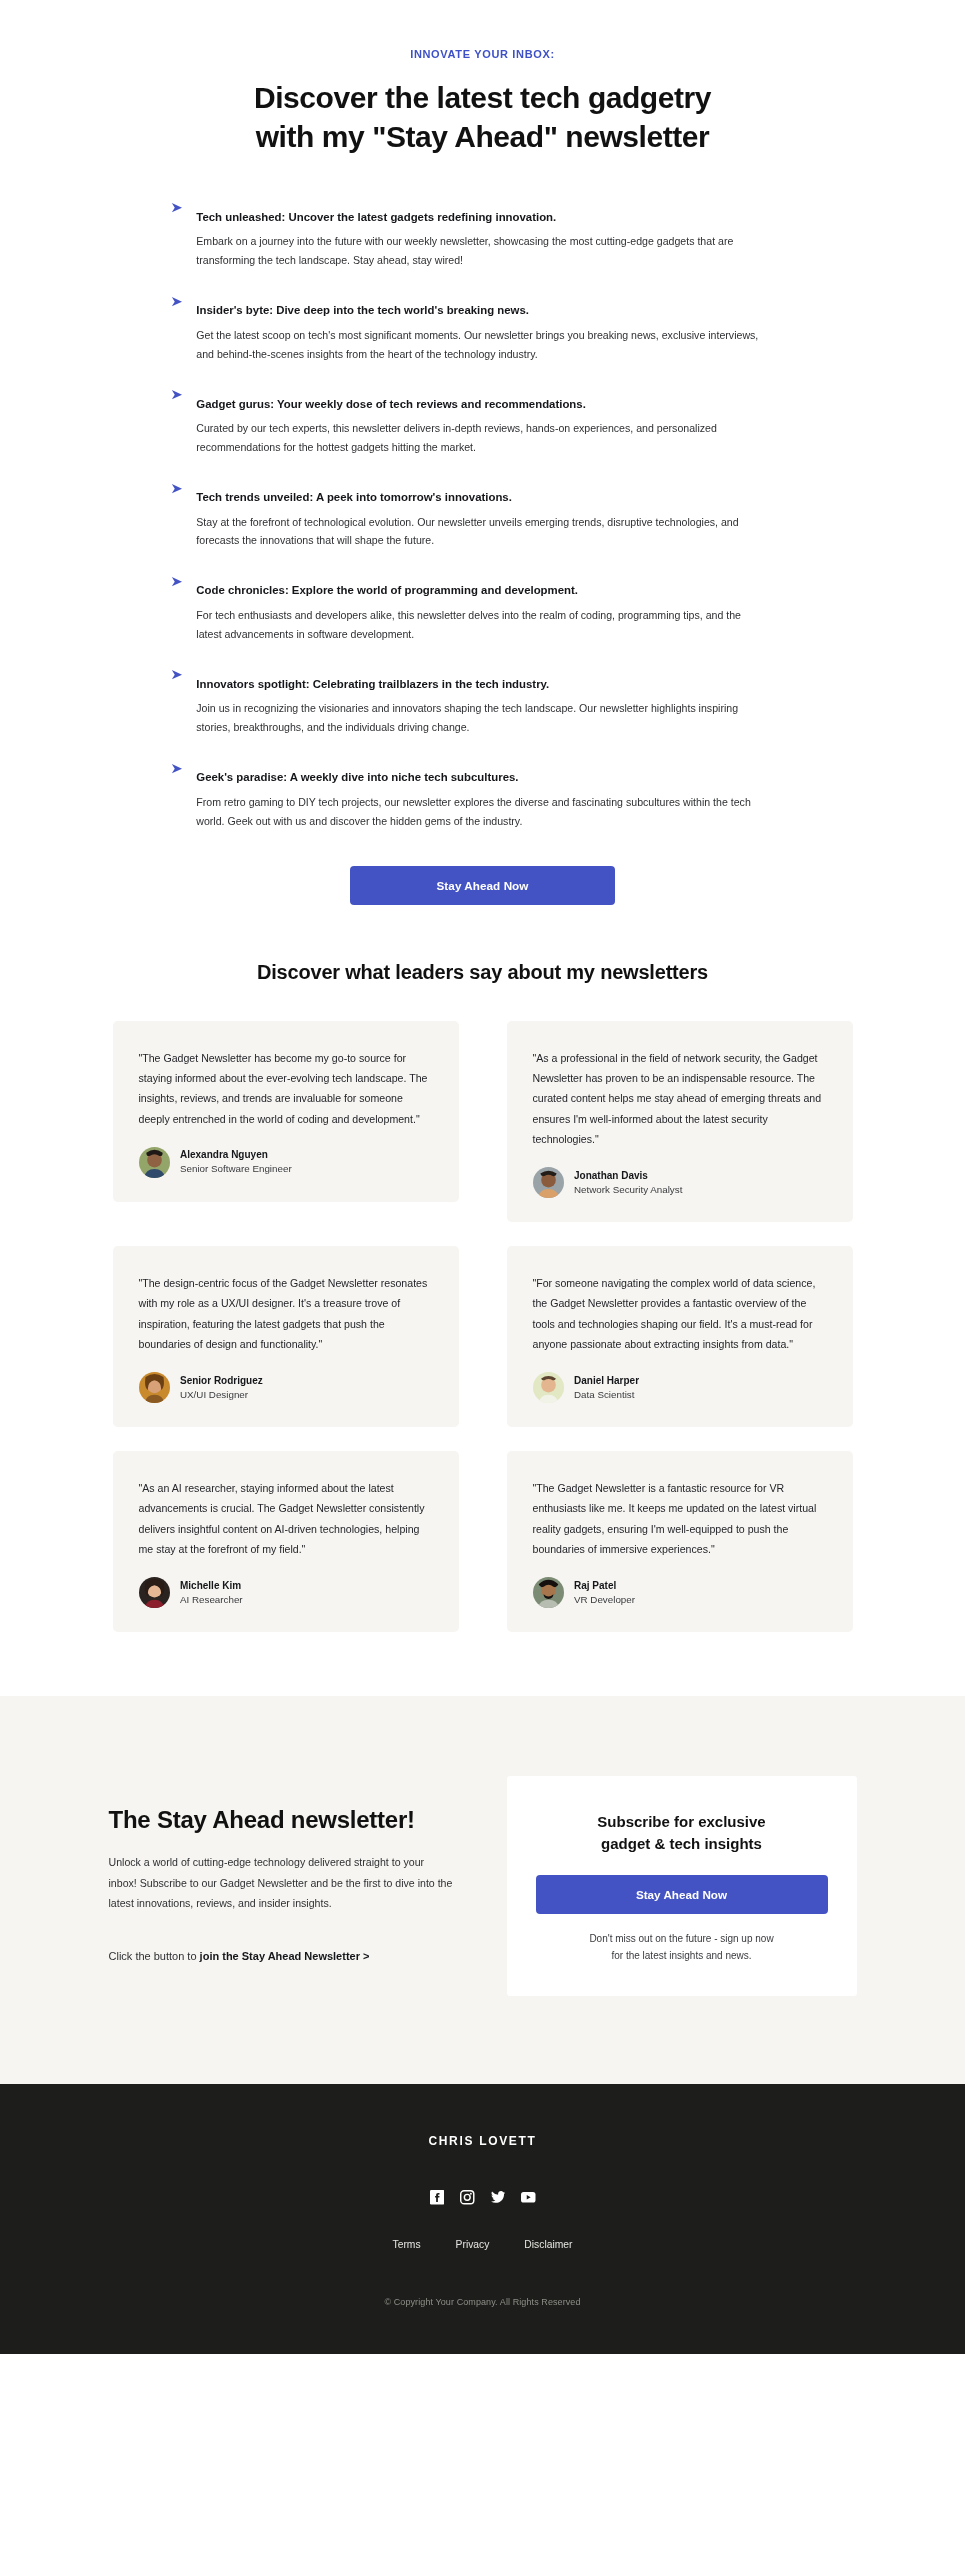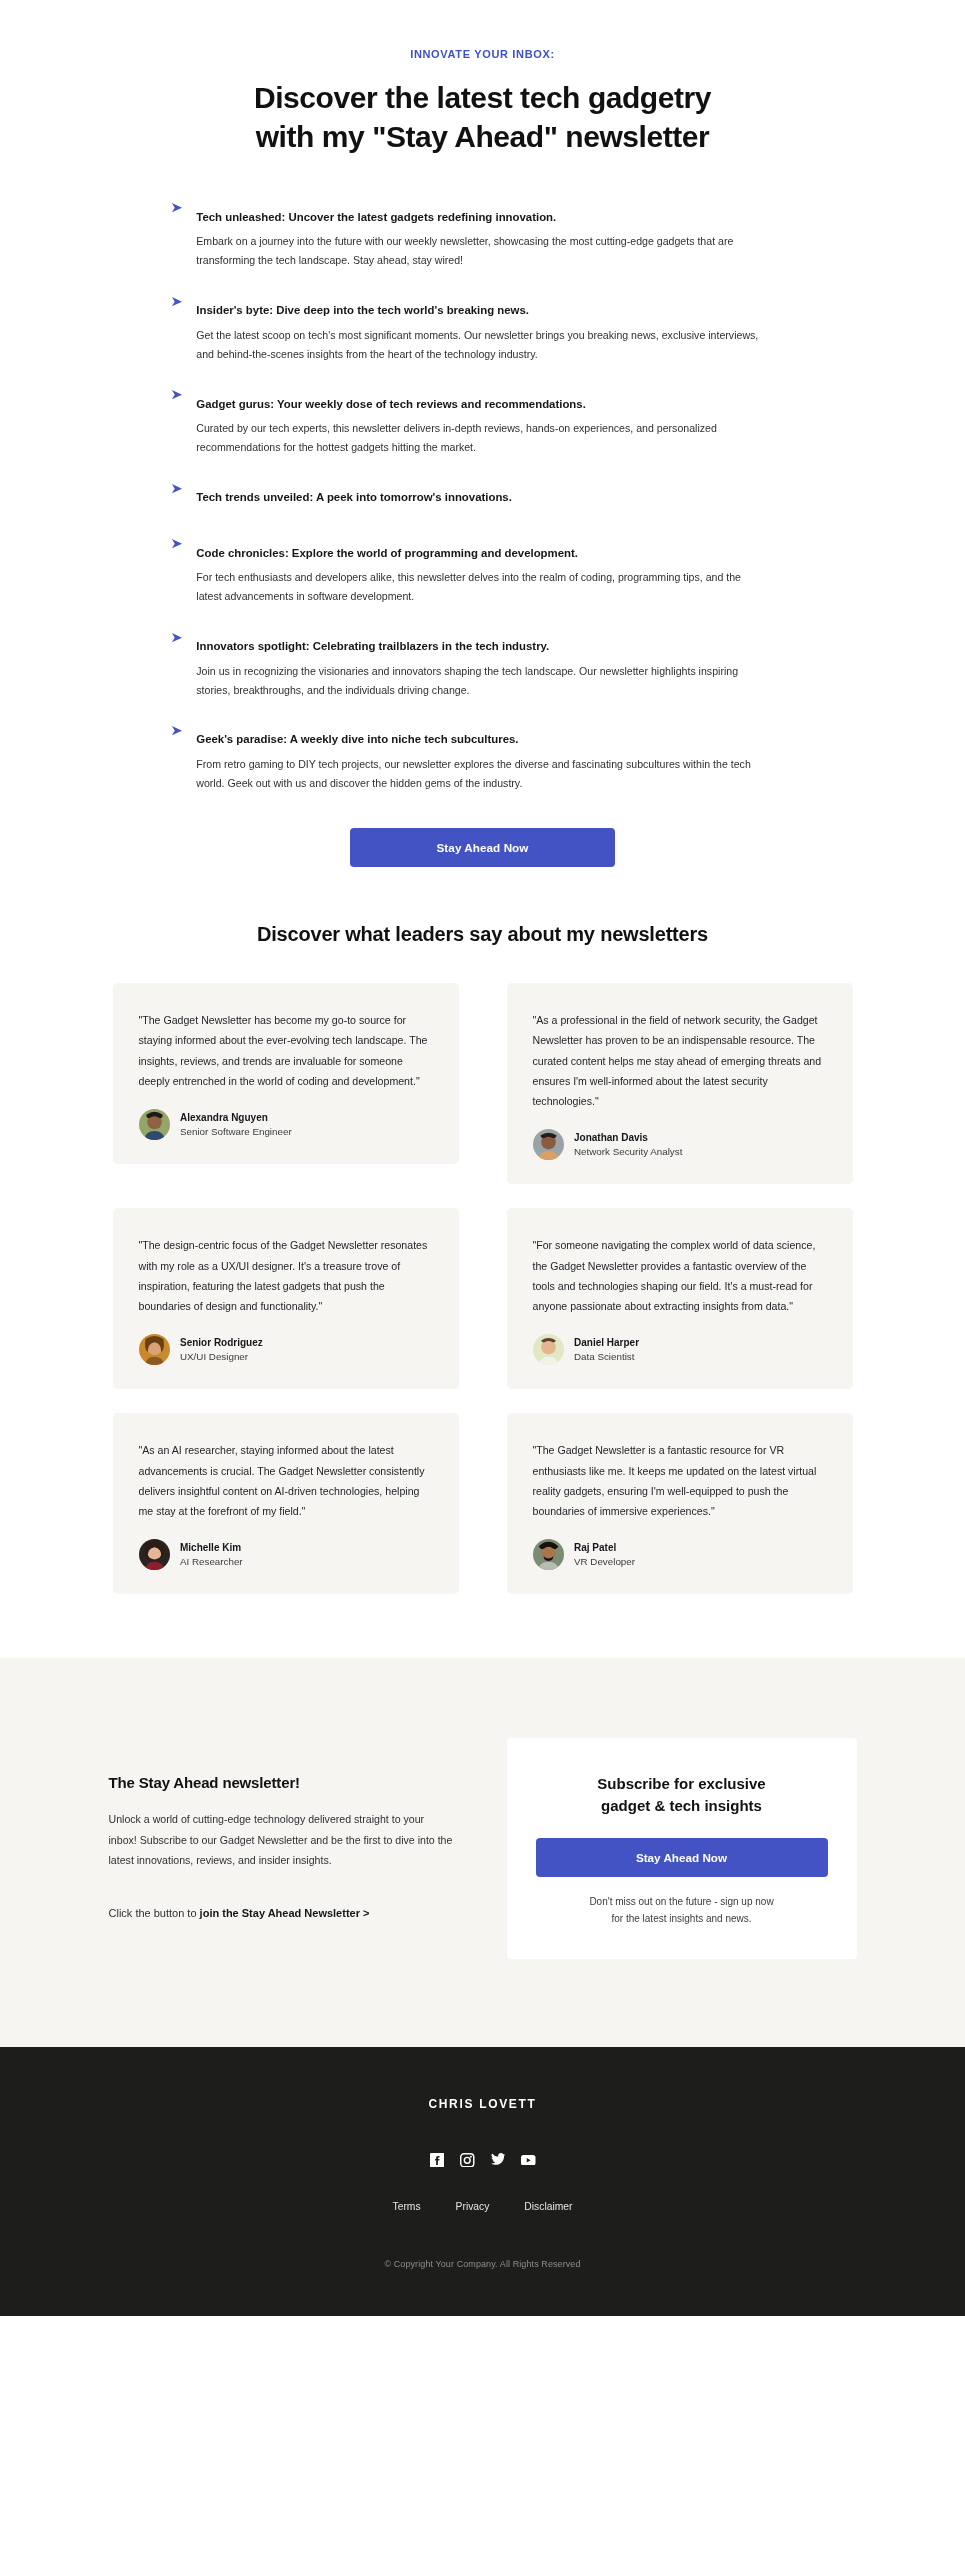--- a/index.html
+++ b/index.html
@@ -140,21 +140,21 @@
   .band-inner {
     max-width:812px;
     margin:0 auto;
     padding:0 32px;
     display:grid;
     grid-template-columns:1fr 1fr;
     column-gap:48px;
     align-items:center;
   }
   .band-title {
-    font-size:15px;
+    font-size:24px;
     font-weight:700;
     letter-spacing:-0.01em;
     color:#111111;
     margin-bottom:17.7px;
   }
   .band-text {
     font-size:10.6px;
     line-height:1.95;
     color:#2f3033;
     max-width:346px;
@@ -301,20 +301,21 @@
     </div>
 
     <div class="feature">
       <span class="bullet-icon">
         <svg width="13" height="11.3" viewBox="0 0 16 14">
             <path d="M1 1.3 L13.6 7 L1 12.7 L4.6 7 Z" fill="#4353c4"></path>
           </svg>
       </span>
       <div class="feature-body">
         <div class="feature-title">Tech trends unveiled: A peek into tomorrow's innovations.</div>
+        <div class="feature-desc">Stay at the forefront of technological evolution. Our newsletter unveils emerging trends, disruptive technologies, and forecasts the innovations that will shape the future.</div>
       </div>
     </div>
 
     <div class="feature">
       <span class="bullet-icon">
         <svg width="13" height="11.3" viewBox="0 0 16 14">
             <path d="M1 1.3 L13.6 7 L1 12.7 L4.6 7 Z" fill="#4353c4"></path>
           </svg>
       </span>
       <div class="feature-body">

